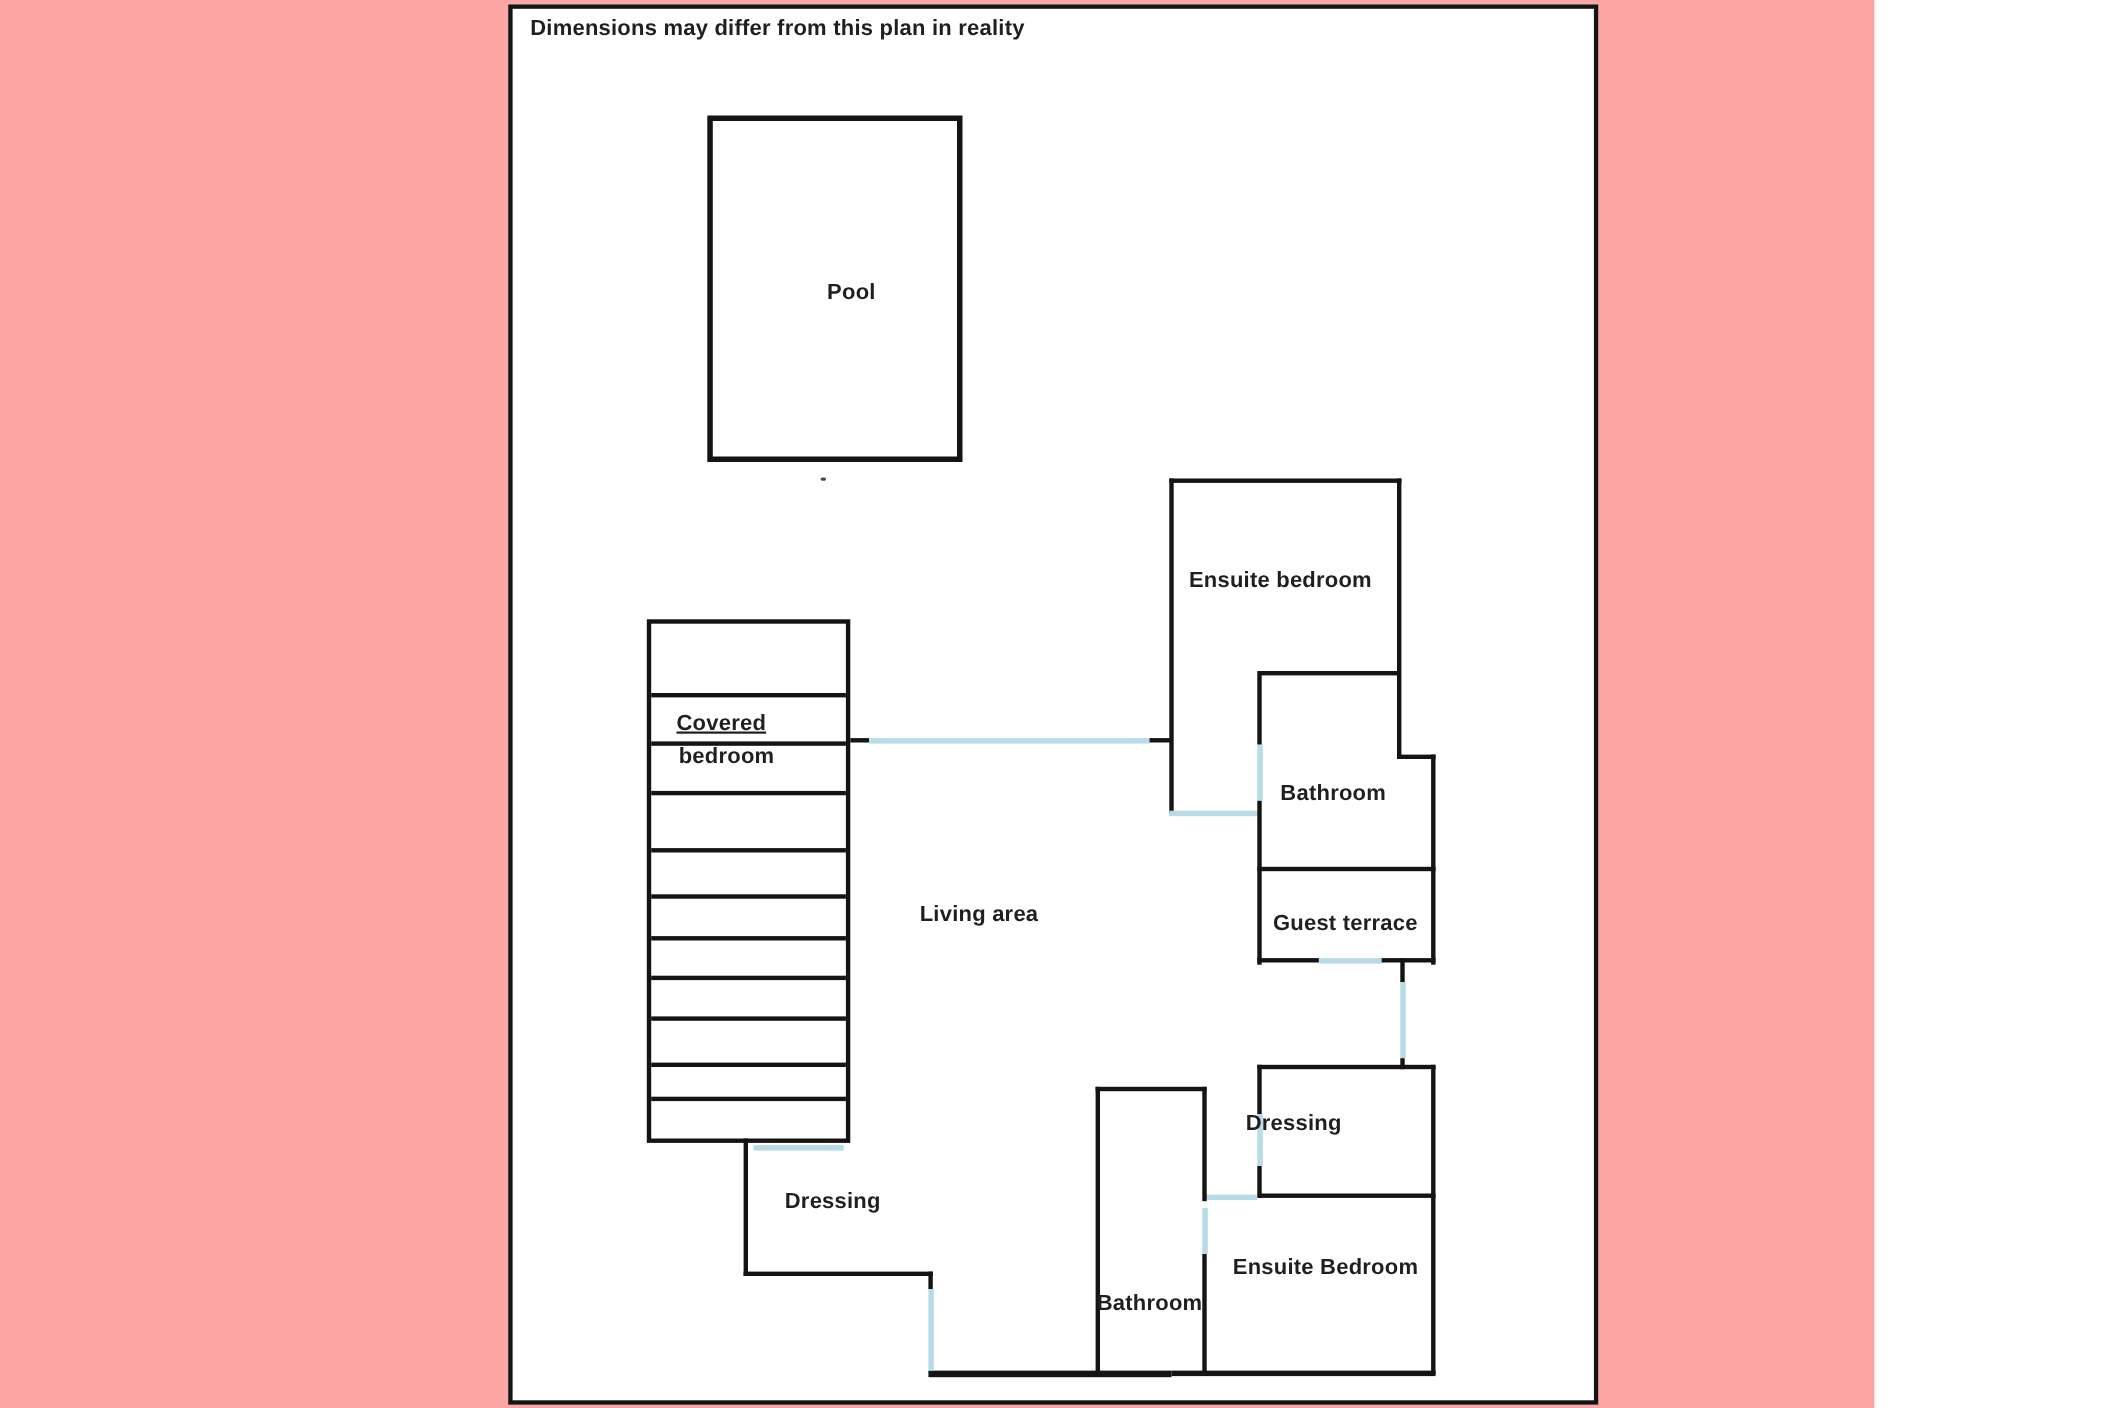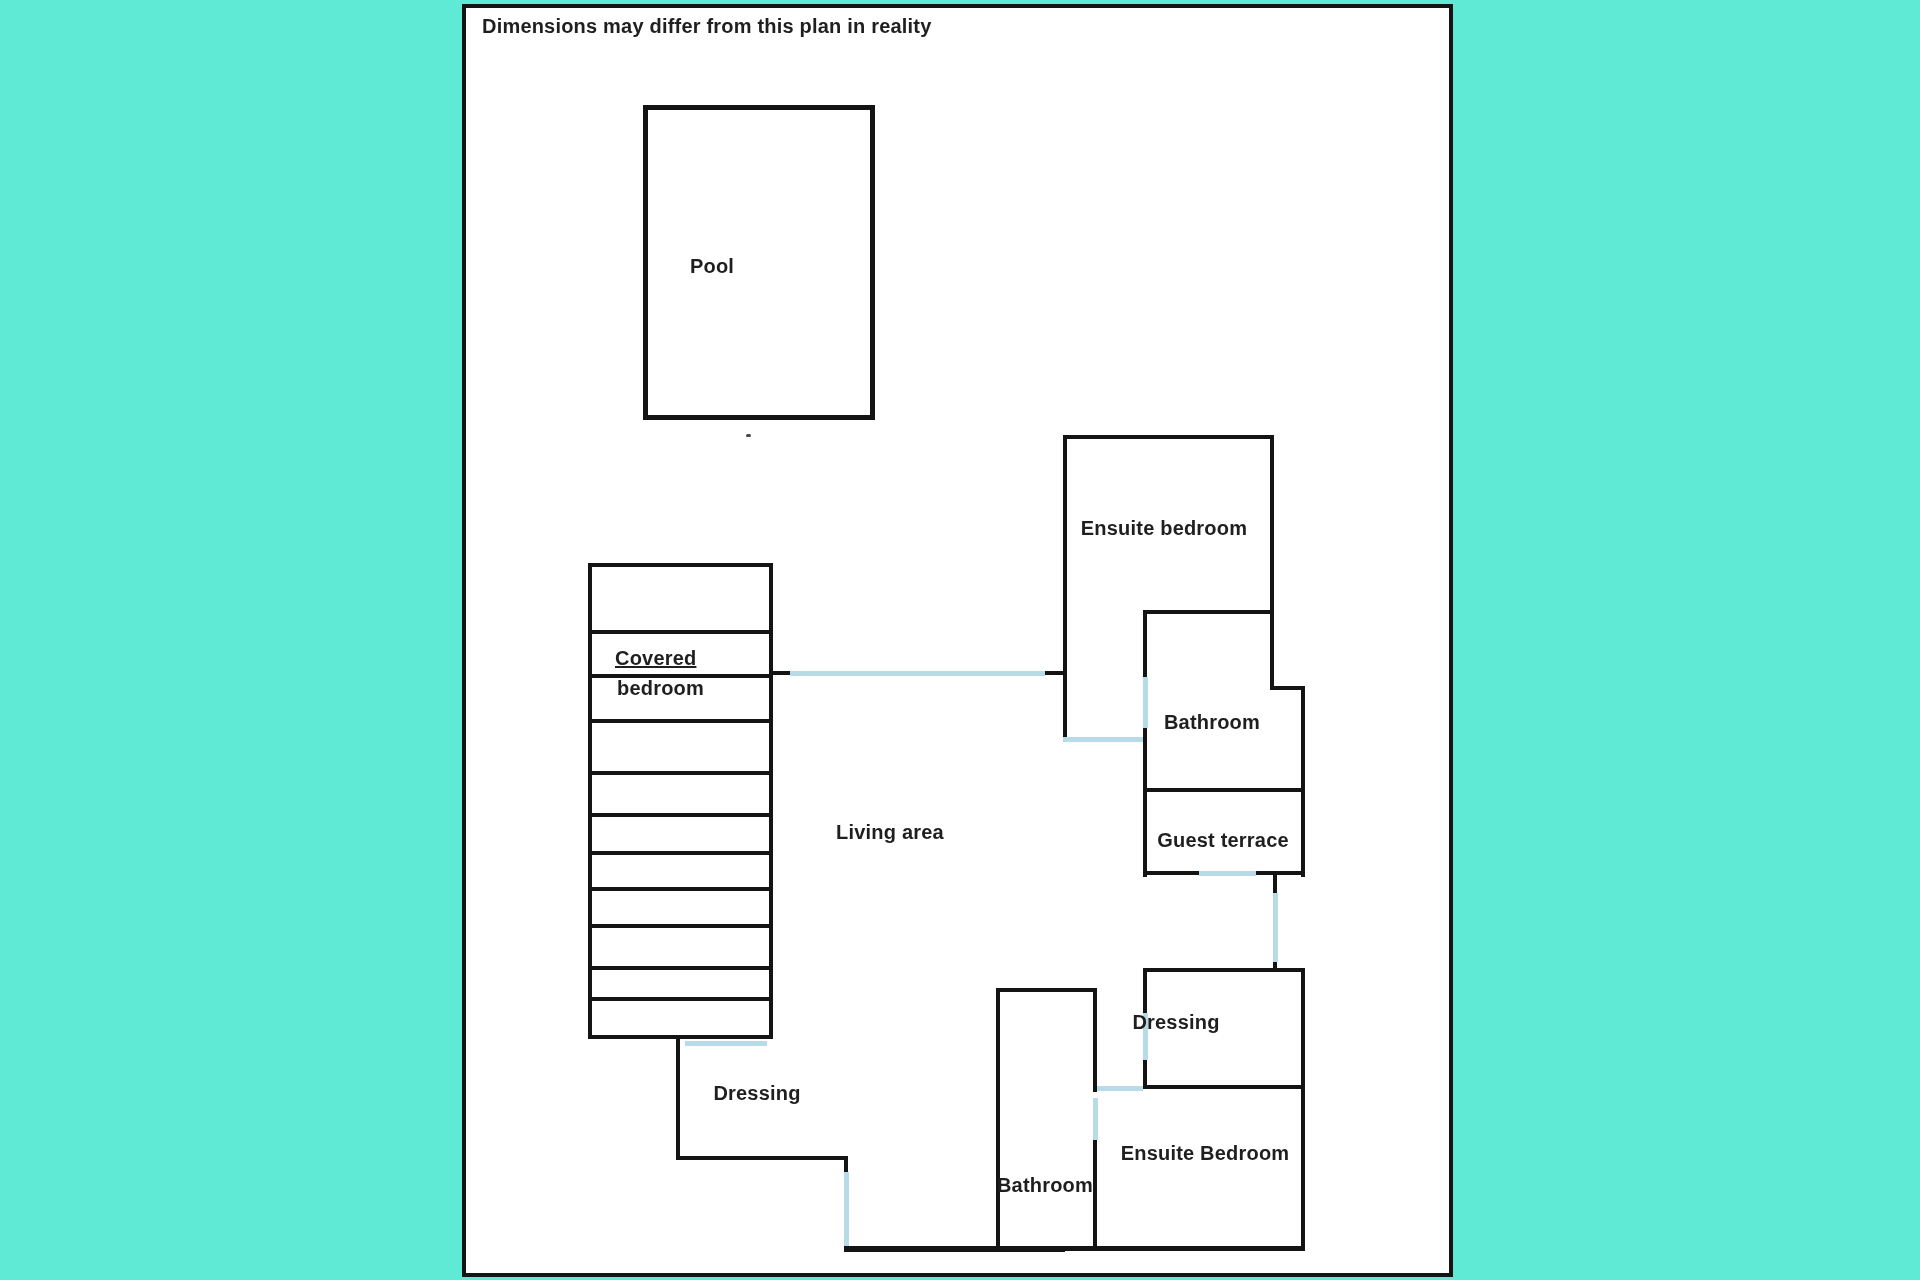--- a/index.html
+++ b/index.html
@@ -1,16 +1,16 @@
 <!DOCTYPE html>
 <html><head>
 <meta charset="utf-8">
 <style>
   html,body{margin:0;padding:0;background:#ffffff;}
-  .canvas{position:relative;width:1920px;height:1280px;background:#5eead4;overflow:hidden;
+  .canvas{position:relative;width:1704px;height:1280px;background:#fca5a5;overflow:hidden;
           font-family:"Liberation Sans",sans-serif;}
   .page{position:absolute;left:462px;top:4px;width:991px;height:1273px;
         border:4px solid #141414;background:#ffffff;box-sizing:border-box;}
   .w{position:absolute;background:#141414;}
   .d{position:absolute;background:#b7dbe7;}
   .outline{position:absolute;border:4px solid #141414;box-sizing:border-box;background:#ffffff;}
   .pool{border-width:5px;}
   .slat{position:absolute;left:0;width:100%;height:4px;background:#141414;}
   .lbl{position:absolute;color:#1f1f1f;font-size:20px;font-weight:600;
        letter-spacing:0.2px;white-space:nowrap;}
@@ -20,21 +20,21 @@
 </head>
 <body>
 
 <div class="canvas">
 
   <div class="page"></div>
 
   <span class="lbl" style="left:482px;top:15px;">Dimensions may differ from this plan in reality</span>
 
   <div class="outline pool" style="left:643px;top:105px;width:232px;height:315px;"></div>
-  <span class="lbl ctr" style="left:712px;top:266px;">Pool</span>
+  <span class="lbl ctr" style="left:774px;top:266px;">Pool</span>
   <div class="dot" style="left:746px;top:434px;width:5px;height:3px;"></div>
 
   <div class="outline" style="left:588px;top:563px;width:185px;height:476px;">
     <div class="slat" style="top:63px;"></div>
     <div class="slat" style="top:107px;"></div>
     <div class="slat" style="top:152px;"></div>
     <div class="slat" style="top:204px;"></div>
     <div class="slat" style="top:246px;"></div>
     <div class="slat" style="top:284px;"></div>
     <div class="slat" style="top:320px;"></div>

